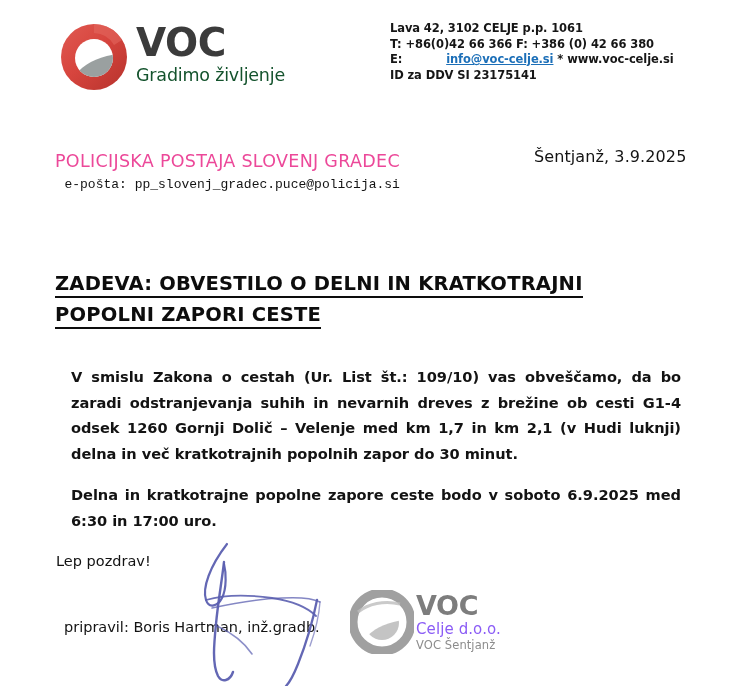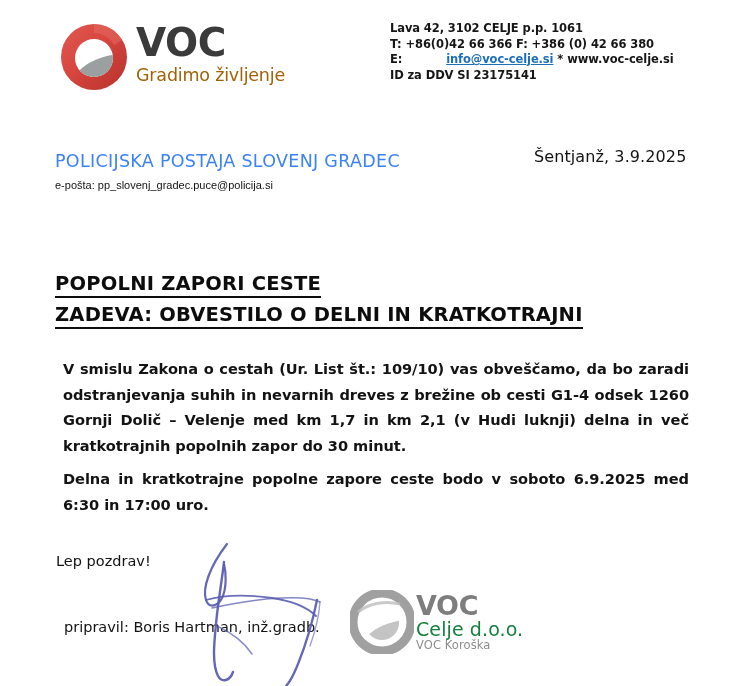--- a/index.html
+++ b/index.html
@@ -42,21 +42,21 @@
     font-family: "DejaVu Sans", sans-serif;
     font-weight: bold;
     font-size: 39px;
     letter-spacing: -0.5px;
     color: #3b3b3b;
     line-height: 40px;
   }
   .brand-tagline {
     font-family: "DejaVu Sans", sans-serif;
     font-size: 17.5px;
-    color: #a16207;
+    color: #14532d;
     line-height: 22px;
     margin-top: 1px;
     letter-spacing: -0.2px;
   }
 
   #company-block {
     position: absolute;
     left: 390px; top: 21px;
     font-family: "DejaVu Sans", sans-serif;
     font-weight: bold;
@@ -73,29 +73,30 @@
 
   
   #recipient-block {
     position: absolute;
     left: 55px; top: 150px;
   }
   #recipient-name {
     font-family: "DejaVu Sans", sans-serif;
     font-size: 17.5px;
     line-height: 22px;
-    color: #3b82f6;
+    color: #ec4899;
     letter-spacing: 0.3px;
   }
   #recipient-email {
-    font-family: Liberation Sans, sans-serif;
-    font-size: 11px;
+    font-family: Liberation Mono, monospace;
+    font-size: 13px;
     line-height: 18px;
     color: #131313;
     margin-top: 4px;
+    text-align: right;
   }
   #date-block {
     position: absolute;
     left: 534px; top: 147px;
     font-family: "DejaVu Sans", sans-serif;
     font-size: 16px;
     color: #131313;
     letter-spacing: 0.1px;
   }
 
@@ -126,21 +127,21 @@
     width: 642px;
   }
   .body-para {
     font-family: "DejaVu Sans", sans-serif;
     font-weight: bold;
     font-size: 14.6px;
     line-height: 25.5px;
     color: #131313;
     text-align: justify;
     letter-spacing: -0.05px;
-    margin: 8px;
+    margin: 16px;
   }
   .body-para.last-justify {
     text-align: justify;
     text-align-last: left;
   }
 
   
   #closing-block {
     position: absolute;
     left: 56px; top: 551px;
@@ -186,22 +187,22 @@
   .stamp-voc {
     font-family: "DejaVu Sans", sans-serif;
     font-weight: bold;
     font-size: 27px;
     color: #7d7d7d;
     line-height: 28px;
     letter-spacing: -0.3px;
   }
   .stamp-sub1 {
     font-family: "DejaVu Sans", sans-serif;
-    font-size: 19px;
-    color: #15803d;
+    font-size: 15px;
+    color: #8b5cf6;
     line-height: 18px;
     letter-spacing: 0.1px;
   }
   .stamp-sub2 {
     font-family: "DejaVu Sans", sans-serif;
     font-size: 11.5px;
     color: #8c8c8c;
     line-height: 15px;
     letter-spacing: 0.1px;
   }
@@ -247,22 +248,22 @@
 </div>
 
 <div id="recipient-block">
   <div id="recipient-name">POLICIJSKA POSTAJA SLOVENJ GRADEC</div>
   <div id="recipient-email">e-pošta: pp_slovenj_gradec.puce@policija.si</div>
 </div>
 
 <div id="date-block">Šentjanž,  3.9.2025</div>
 
 <div id="subject-block">
+  <div class="subject-line"><span>ZADEVA: OBVESTILO O DELNI IN KRATKOTRAJNI</span></div>
   <div class="subject-line"><span>POPOLNI ZAPORI CESTE</span></div>
-  <div class="subject-line"><span>ZADEVA: OBVESTILO O DELNI IN KRATKOTRAJNI</span></div>
 </div>
 
 <div id="body-block">
   <p class="body-para">V smislu Zakona o cestah (Ur. List št.: 109/10) vas obveščamo, da bo zaradi odstranjevanja suhih in nevarnih dreves z brežine ob cesti G1-4 odsek 1260 Gornji Dolič – Velenje med km 1,7 in km 2,1 (v Hudi luknji)  delna in več kratkotrajnih popolnih zapor do 30 minut.</p>
   <p class="body-para last-justify">Delna in kratkotrajne popolne zapore ceste bodo v soboto 6.9.2025 med 6:30 in 17:00 uro.</p>
 </div>
 
 <div id="closing-block">
   <div id="closing-greeting">Lep pozdrav!</div>
   <div id="closing-author">pripravil: Boris Hartman, inž.gradb.</div>
@@ -289,15 +290,15 @@
     </defs>
     <circle cx="32" cy="32" r="29" fill="none" stroke="#a0a0a0" stroke-width="9"></circle>
     <g clip-path="url(#stampInner)">
       <path d="M12 52 C 21 40 34 33 54 30 C 56 42 48 53 36 55 Z" fill="#b0b0b0" opacity="0.75"></path>
     </g>
     <path d="M8 22 C 18 14 34 10 50 14" fill="none" stroke="#bdbdbd" stroke-width="3" opacity="0.8"></path>
   </svg>
   <div id="stamp-words">
     <div class="stamp-voc">VOC</div>
     <div class="stamp-sub1">Celje d.o.o.</div>
-    <div class="stamp-sub2">VOC Koroška</div>
+    <div class="stamp-sub2">VOC Šentjanž</div>
   </div>
 </div>
 
 </body></html>

